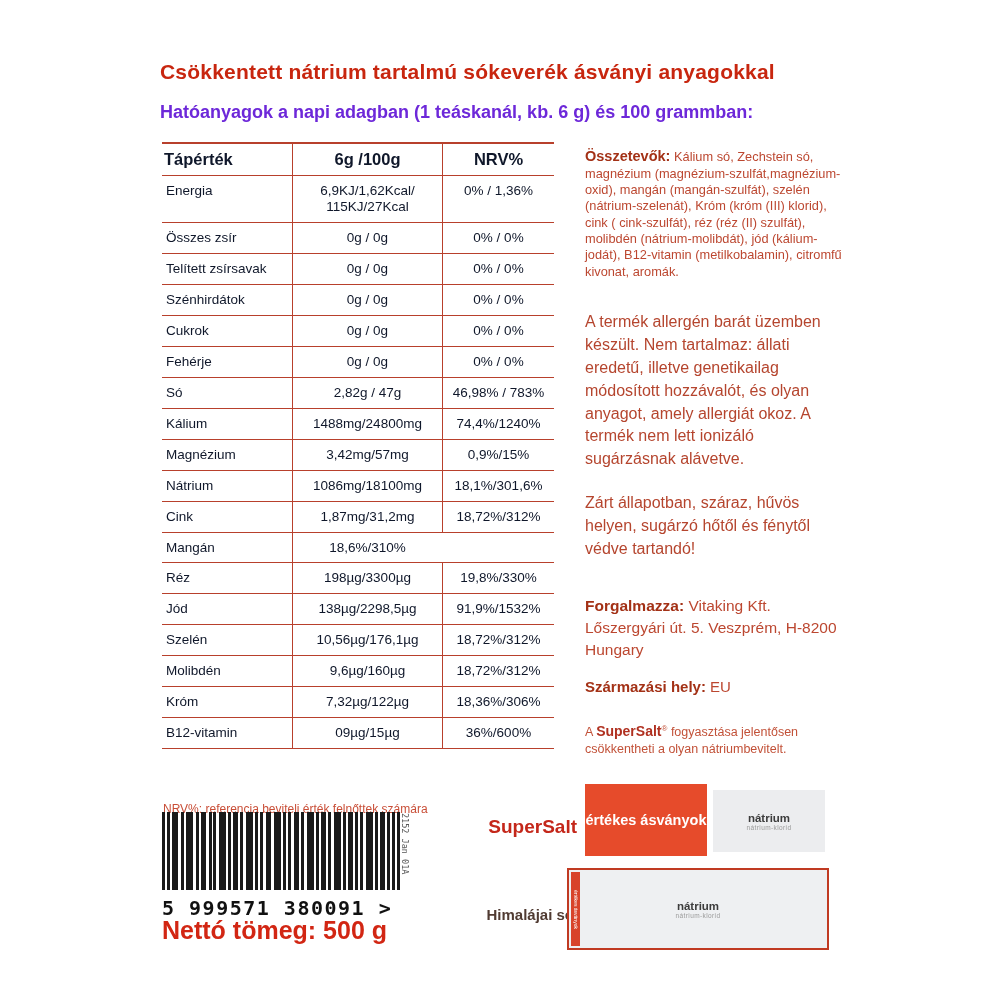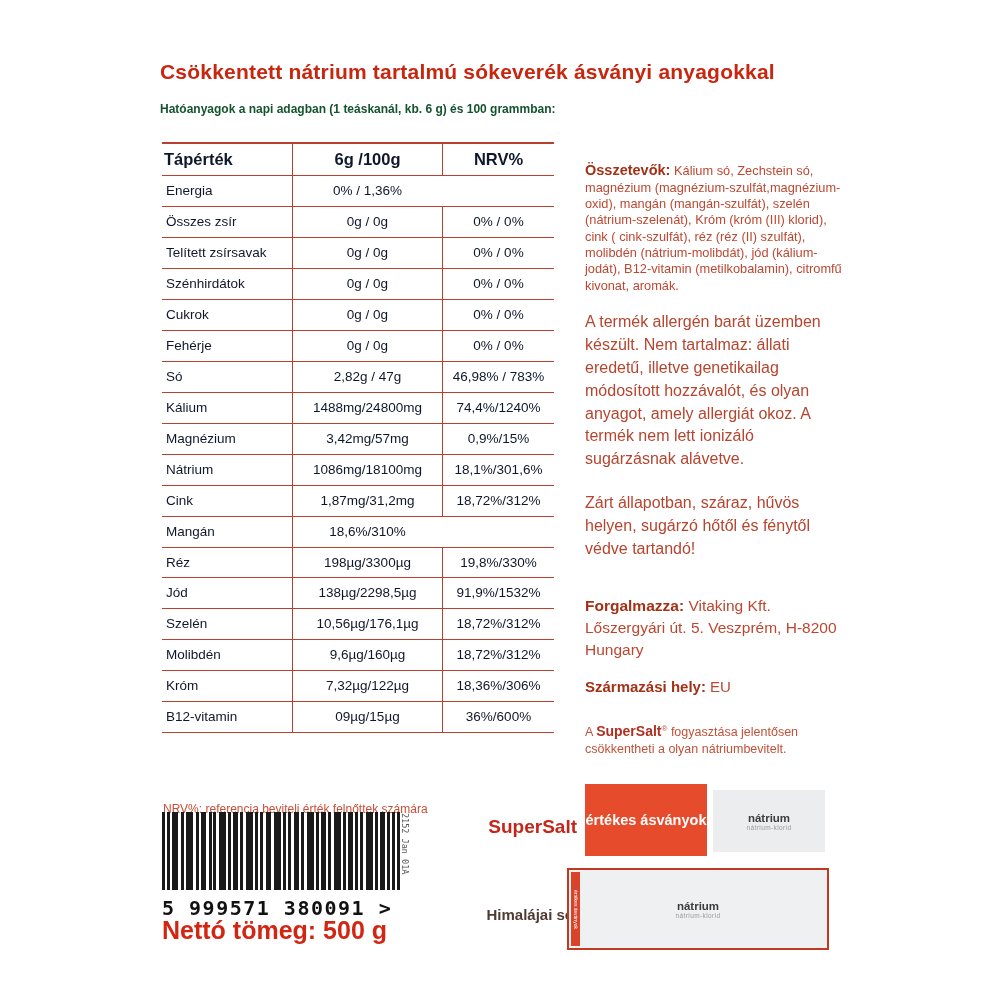--- a/index.html
+++ b/index.html
@@ -1,36 +1,36 @@
 <!DOCTYPE html>
 <html><head>
 <meta charset="utf-8">
 <style>
   html,body{margin:0;padding:0;}
   body{width:1000px;height:1000px;background:#ffffff;font-family:"Liberation Sans",sans-serif;position:relative;overflow:hidden;}
   p{margin:0;}
   .abs{position:absolute;}
 
   #title{left:160px;top:60px;width:720px;font-size:21px;font-weight:bold;color:#c8260f;letter-spacing:.2px;}
-  #subtitle{left:160px;top:102px;width:720px;font-size:12px;font-weight:bold;color:#14532d;}
+  #subtitle{left:160px;top:102px;width:720px;font-size:18px;font-weight:bold;color:#6d28d9;}
 
   
   #ntable{left:162px;top:142px;width:392px;color:#0f172a;border-top:2px solid #b8402c;}
   .tr{display:grid;grid-template-columns:130px 150px 112px;border-bottom:1.5px solid #b8402c;}
   .td{padding:7px 2px;font-size:13.5px;line-height:1.18;}
   .td.c{text-align:center;white-space:pre-line;}
   .td.l{text-align:left;padding-left:4px;}
   .tr .td:nth-child(2),.tr .td:nth-child(3){border-left:1.5px solid #b8402c;}
   .tr.head .td{font-size:16.5px;font-weight:bold;padding:6px 2px;}
   #footnote{left:163px;top:802px;font-size:12px;color:#c94f38;}
 
   
   .rc{left:585px;width:260px;color:#bc4730;}
   .blk-label{color:#a33116;font-weight:bold;}
-  #ingredients{top:161px;font-size:12.8px;line-height:1.28;}
+  #ingredients{top:147px;font-size:12.8px;line-height:1.28;}
   #ingredients .blk-label{font-size:14.5px;}
   #allergen{top:311px;font-size:16px;line-height:1.43;color:#b5452e;}
   #storage{top:492px;font-size:16px;line-height:1.43;color:#b5452e;}
   #distributor{top:595px;font-size:15.5px;line-height:1.42;}
   #origin{top:678px;font-size:15px;}
   #note{top:722px;font-size:12.5px;line-height:1.32;color:#c25138;}
   #note .brand{font-weight:bold;color:#b03020;font-size:14px;}
   #note sup{font-size:8px;}
 
   
@@ -59,20 +59,22 @@
   <div class="abs" id="subtitle">Hatóanyagok a napi adagban (1 teáskanál, kb. 6 g) és 100 grammban:</div>
 
   <div class="abs" id="ntable">
     <div class="tr head">
       <div class="td l">Tápérték</div>
       <div class="td c">6g /100g</div>
       <div class="td c">NRV%</div>
     </div>
     <div class="tr">
         <div class="td l">Energia</div>
+        <div class="td c">6,9KJ/1,62Kcal/
+115KJ/27Kcal</div>
         <div class="td c">0% / 1,36%</div>
       </div>
     <div class="tr">
         <div class="td l">Összes zsír</div>
         <div class="td c">0g / 0g</div>
         <div class="td c">0% / 0%</div>
       </div>
     <div class="tr">
         <div class="td l">Telített zsírsavak</div>
         <div class="td c">0g / 0g</div>

